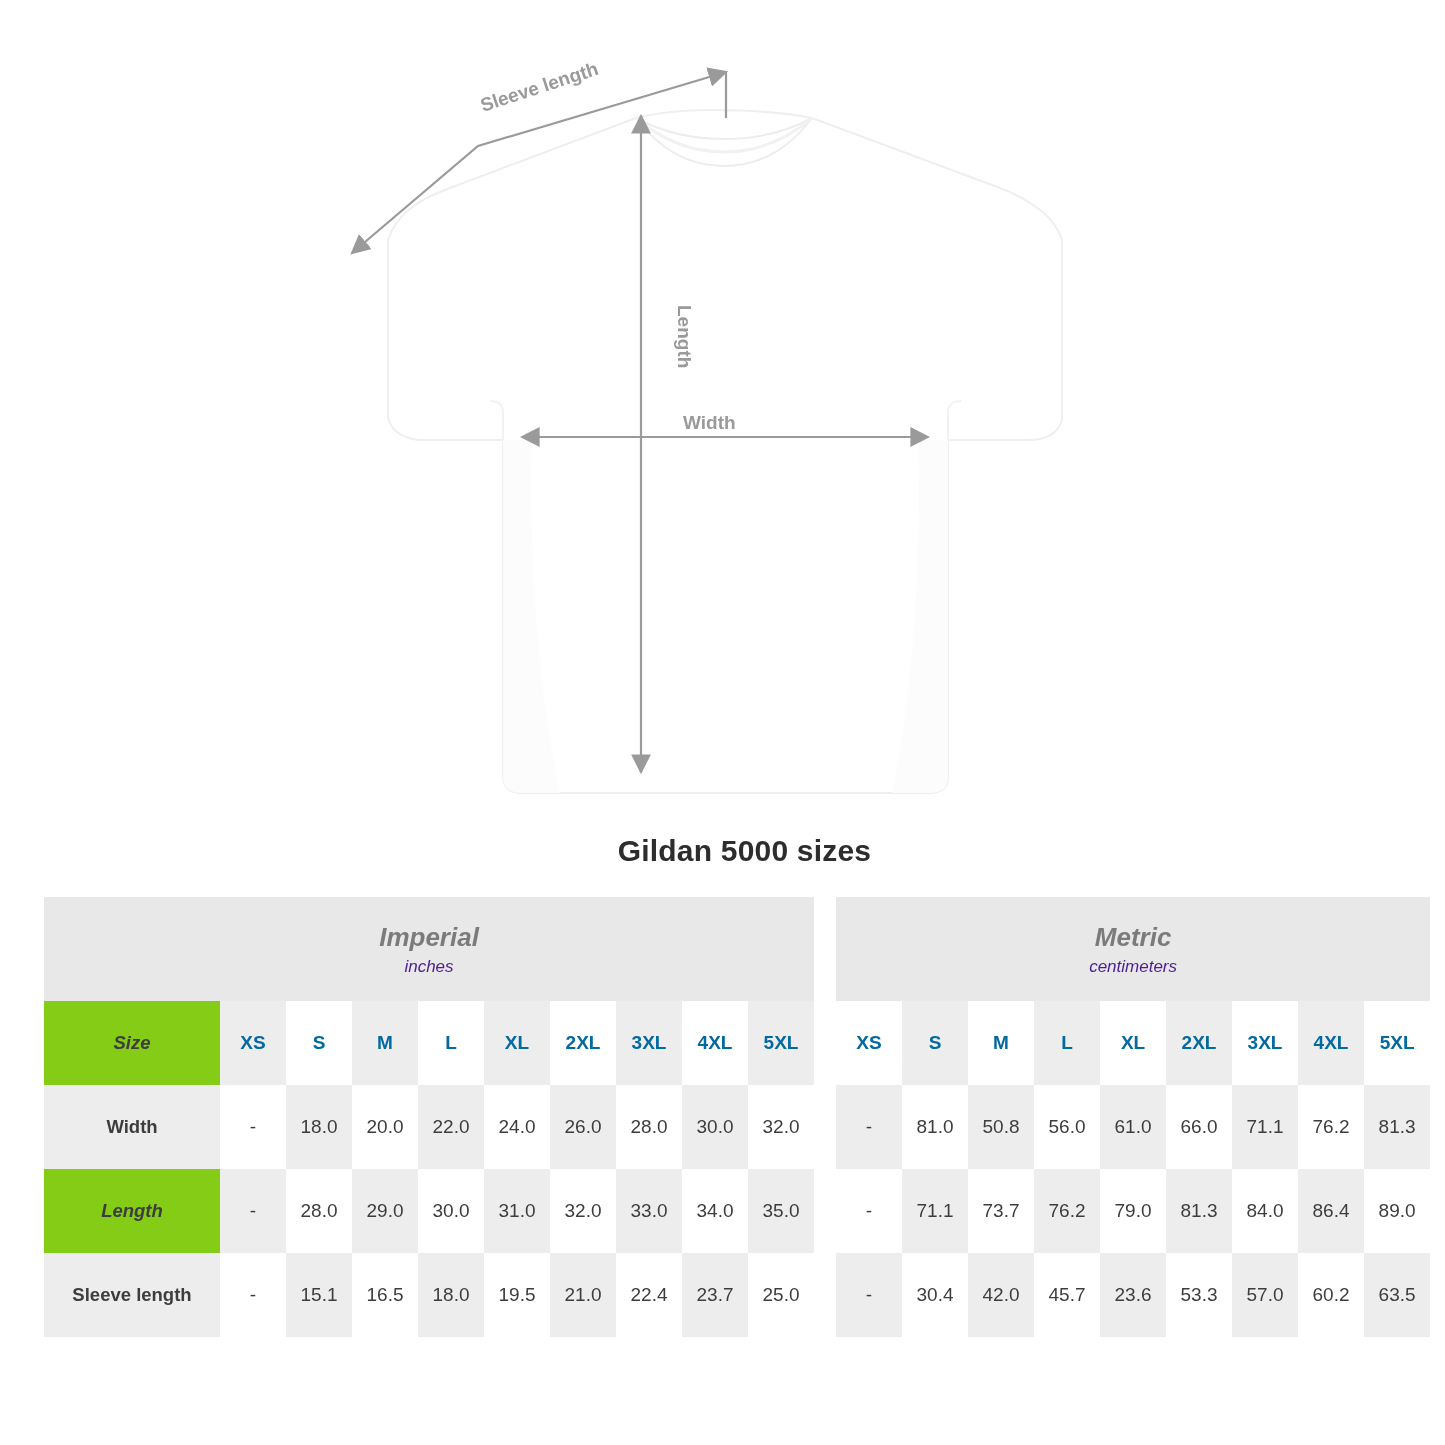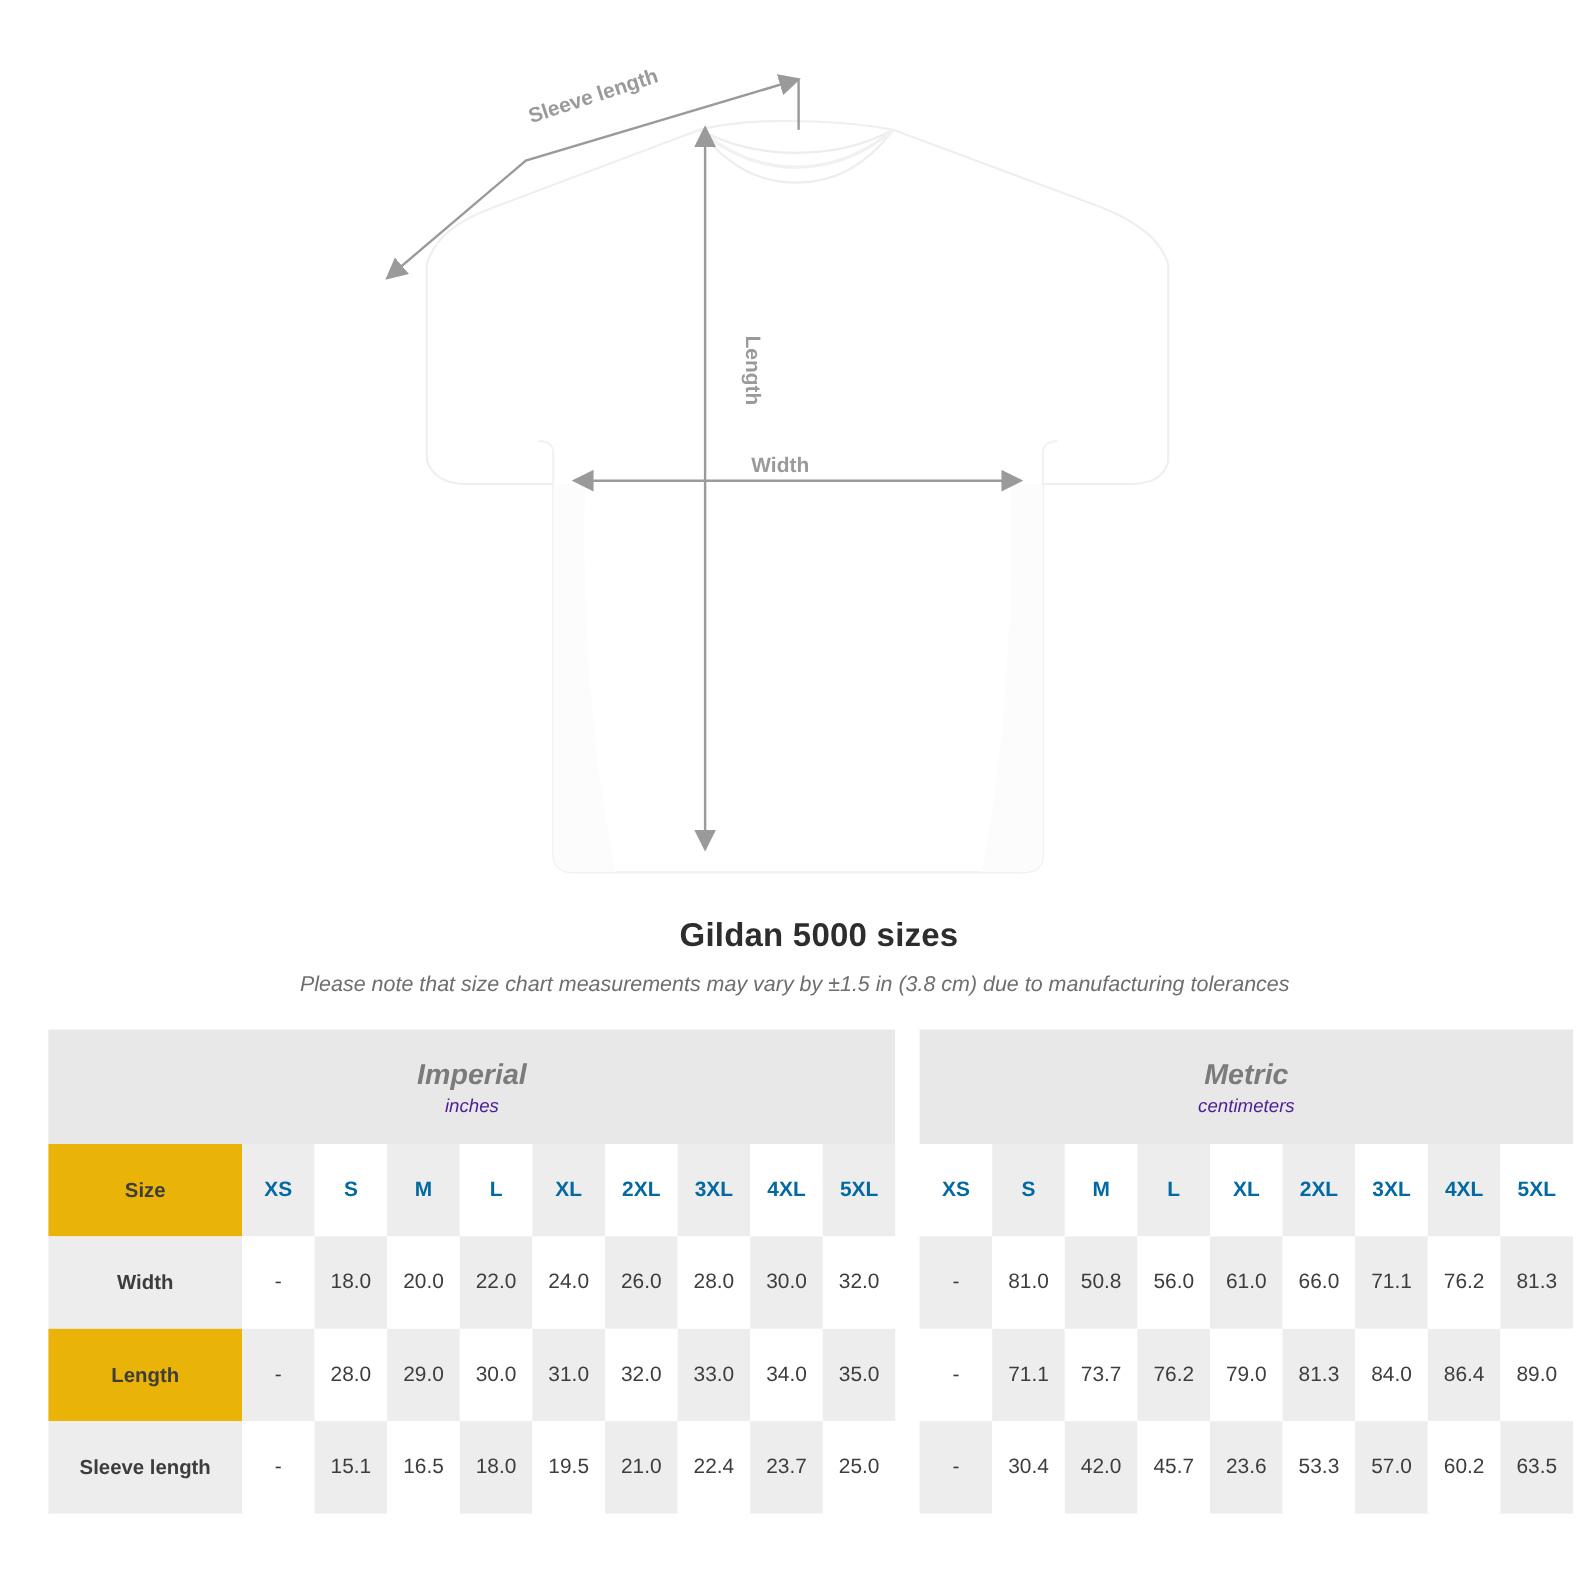--- a/index.html
+++ b/index.html
@@ -105,21 +105,21 @@
     font-size: 19px;
     color: #3d3d3d;
   }
   tr.data-row { height: 84px; }
   tr.header-row { height: 84px; }
   tr.header-row td, tr.data-row td { vertical-align: middle; }
 
   .bg-light { background: #ffffff; }
   .bg-shade { background: #ededed; }
   .lbl-shade { background: #ededed; }
-  .lbl-light { background: #eab308; }
+  .lbl-light { background: #84cc16; font-style: italic; }
 </style>
 </head>
 <body>
 
 <div class="page">
 
   <div class="illustration">
     <svg width="1445" height="820" viewBox="0 0 1445 820" xmlns="http://www.w3.org/2000/svg">
       <defs>
         <marker id="arrHead" markerWidth="9" markerHeight="9" refX="8" refY="4.5" orient="auto">
@@ -174,21 +174,20 @@
 
       <g>
         <path d="M522,437 L928,437" fill="none" stroke="#9a9a9a" stroke-width="2.2" marker-start="url(#arrTail)" marker-end="url(#arrHead)"></path>
         <text x="683" y="429" font-family="Liberation Sans, sans-serif" font-size="19" font-weight="bold" fill="#9a9a9a">Width</text>
       </g>
     </svg>
   </div>
 
   <div class="title-block">
     <div class="chart-title">Gildan 5000 sizes</div>
-    <div class="chart-note">Please note that size chart measurements may vary by ±1.5 in (3.8 cm) due to manufacturing tolerances</div>
   </div>
 
   <div class="table-wrap">
     <table class="size-table">
       <colgroup>
         <col style="width:176px">
         <col span="9" style="width:66px">
         <col style="width:22px">
         <col span="9" style="width:66px">
       </colgroup>

